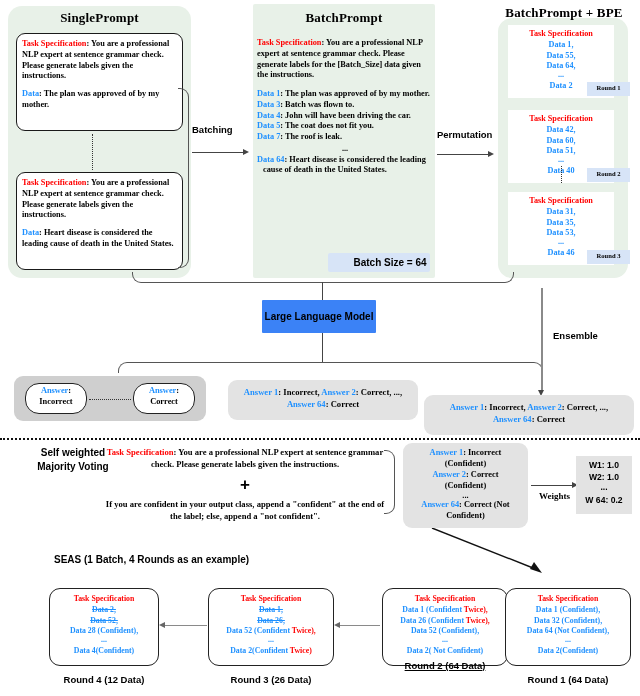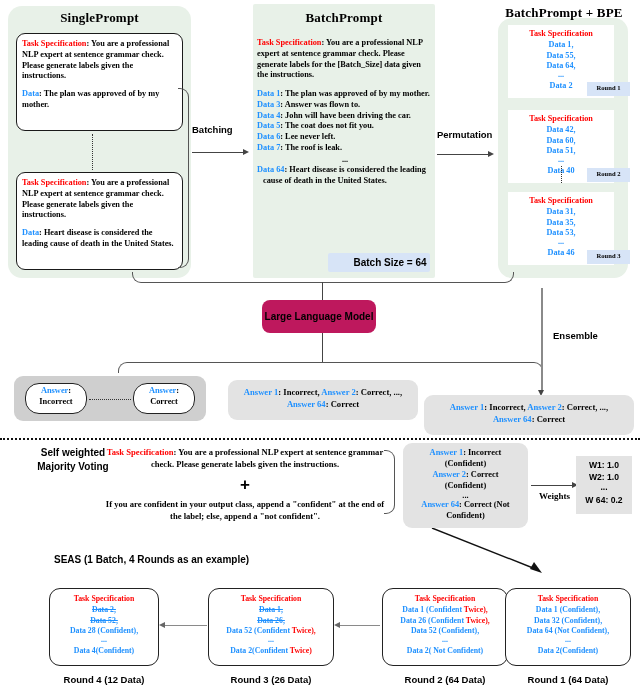--- a/index.html
+++ b/index.html
@@ -26,21 +26,21 @@
            font-family:"Liberation Serif",serif;font-size:8.2px;font-weight:bold;line-height:1.32;}
 
   
   .albl{font-family:"Liberation Sans",sans-serif;font-weight:bold;font-size:9.5px;}
 
   
   .chip{background:#d7e4f7;font-family:"Liberation Sans",sans-serif;font-weight:bold;
         text-align:center;box-sizing:border-box;}
   .chip.round{font-family:"Liberation Serif",serif;font-size:6.6px;padding-top:2px;}
 
-  .llmbox{background:#be185d;border-radius:8px;display:flex;align-items:center;justify-content:center;
+  .llmbox{background:#3b82f6;border-radius:1px;display:flex;align-items:center;justify-content:center;
           font-family:"Liberation Sans",sans-serif;font-weight:bold;font-size:10px;}
 
   
   .graybox{background:#e3e3e3;border-radius:9px;box-sizing:border-box;}
   .graybox.dark{background:#cfcfcf;}
   .atxt{font-family:"Liberation Serif",serif;font-weight:bold;font-size:8.6px;
         line-height:1.35;text-align:center;}
   .ans{color:#1e90ff;}
 
   .ansmini{background:#fff;border:1.1px solid #222;border-radius:14px;box-sizing:border-box;
@@ -115,30 +115,27 @@
 
 <div class="abs" style="left:257px;top:38px;width:176px;font-size:8.3px;line-height:1.3;font-weight:bold;">
   <div>
     <span class="ts">Task Specification</span><span>: You are a professional NLP expert at sentence grammar check. Please generate labels for the [Batch_Size] data given the instructions.</span>
   </div>
   <div style="height:8px;"></div>
   <div style="padding-left:6px;text-indent:-6px;">
     <span class="dt">Data 1</span><span>: The plan was approved of by my mother.</span>
   </div>
   <div style="padding-left:6px;text-indent:-6px;">
-    <span class="dt">Data 3</span><span>: Answer was flown to.</span>
+    <span class="dt">Data 3</span><span>: Batch was flown to.</span>
   </div>
   <div style="padding-left:6px;text-indent:-6px;">
     <span class="dt">Data 4</span><span>: John will have been driving the car.</span>
   </div>
   <div style="padding-left:6px;text-indent:-6px;">
     <span class="dt">Data 5</span><span>: The coat does not fit you.</span>
-  </div>
-  <div style="padding-left:6px;text-indent:-6px;">
-    <span class="dt">Data 6</span><span>: Lee never left.</span>
   </div>
   <div style="padding-left:6px;text-indent:-6px;">
     <span class="dt">Data 7</span><span>: The roof is leak.</span>
   </div>
   <div style="text-align:center;line-height:0.8;padding-top:3px;">...</div>
   <div style="padding-left:6px;text-indent:-6px;padding-top:2px;">
     <span class="dt">Data 64</span><span>: Heart disease is considered the leading   cause of death in the United States.</span>
   </div>
 </div>
 
@@ -296,21 +293,21 @@
 <div class="abs arrL" style="left:334px;top:622px;"></div>
 
 <div class="abs seascard" style="left:382px;top:588px;width:126px;height:78px;">
   <div class="ts">Task Specification</div>
   <div><span class="dt">Data 1 (Confident </span><span class="ts">Twice),</span></div>
   <div><span class="dt">Data 26 (Confident </span><span class="ts">Twice),</span></div>
   <div class="dt">Data 52 (Confident),</div>
   <div class="dt" style="line-height:0.85;">...</div>
   <div class="dt" style="padding-top:2px;">Data 2( Not Confident)</div>
 </div>
-<div class="abs roundlbl" style="left:380px;top:674px;width:130px;">Round 2 (64 Data)</div>
+<div class="abs roundlbl" style="left:380px;top:660px;width:130px;text-decoration:underline;">Round 2 (64 Data)</div>
 
 <div class="abs lineL" style="left:514px;top:625px;width:38px;height:1.3px;"></div>
 <div class="abs arrL" style="left:508px;top:622px;"></div>
 
 <div class="abs seascard" style="left:505px;top:588px;width:126px;height:78px;">
   <div class="ts">Task Specification</div>
   <div class="dt">Data 1 (Confident),</div>
   <div class="dt">Data 32 (Confident),</div>
   <div class="dt">Data 64 (Not Confident),</div>
   <div class="dt" style="line-height:0.85;">...</div>

